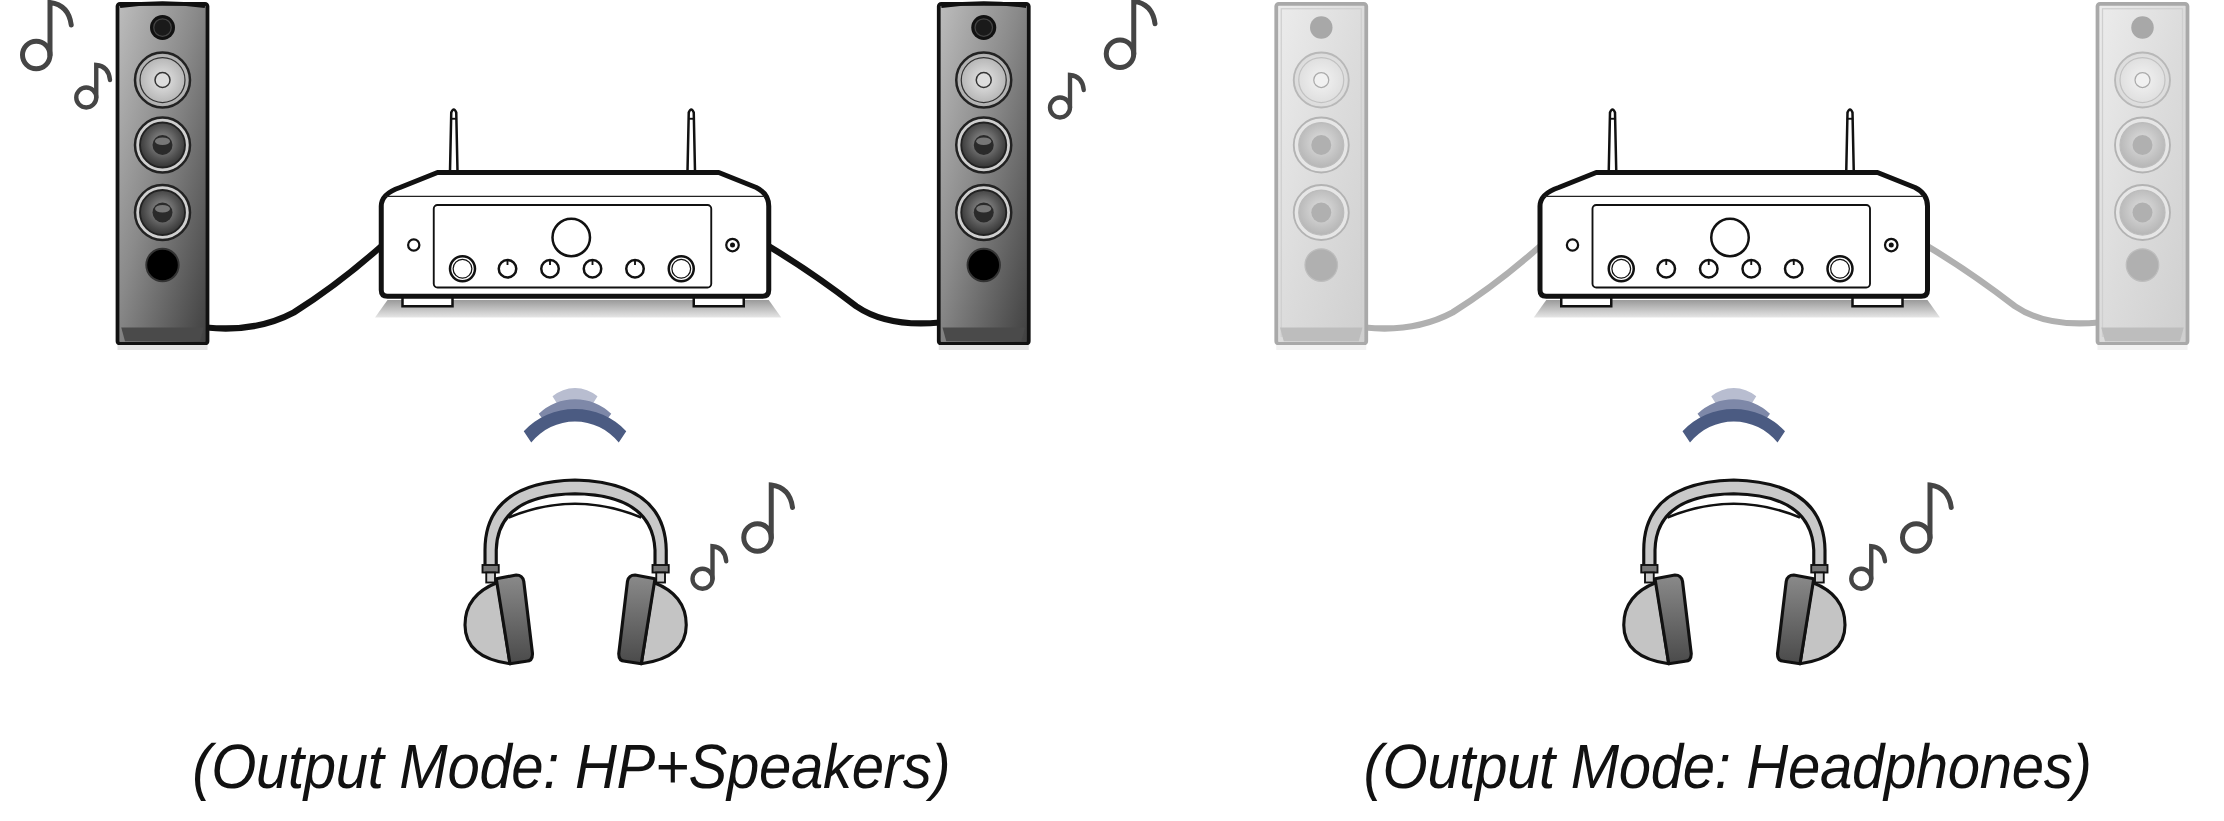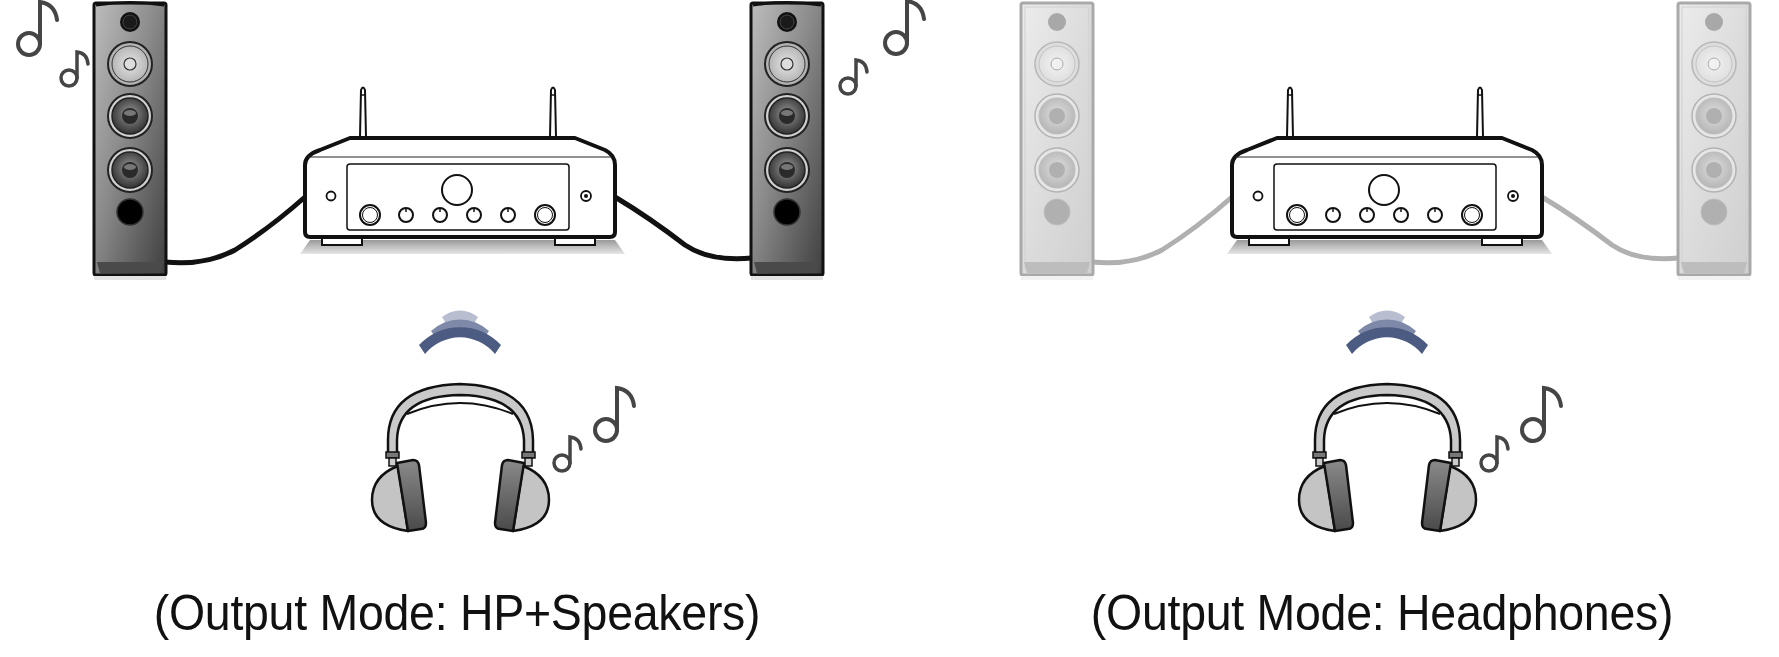--- a/index.html
+++ b/index.html
@@ -1,17 +1,17 @@
 <!DOCTYPE html>
 <html><head>
 <meta charset="utf-8">
 <style>
   html, body { margin: 0; padding: 0; background: #ffffff; }
   body { width: 1779px; height: 657px; position: relative; overflow: hidden; font-family: "Liberation Sans", sans-serif; }
-  #stage { position: absolute; left: 0; top: 0; width: 1779px; height: 657px; }
+  #stage { position: absolute; left: 0; top: 0; width: 1779px; height: 657px; font-style: italic; }
   .caption {
     position: absolute;
     top: 582px;
     font-family: "Liberation Sans", sans-serif;
     font-size: 50px;
     line-height: 62px;
     color: #111111;
     white-space: nowrap;
     transform: translateX(-50%) scaleX(0.93);
     transform-origin: center;

